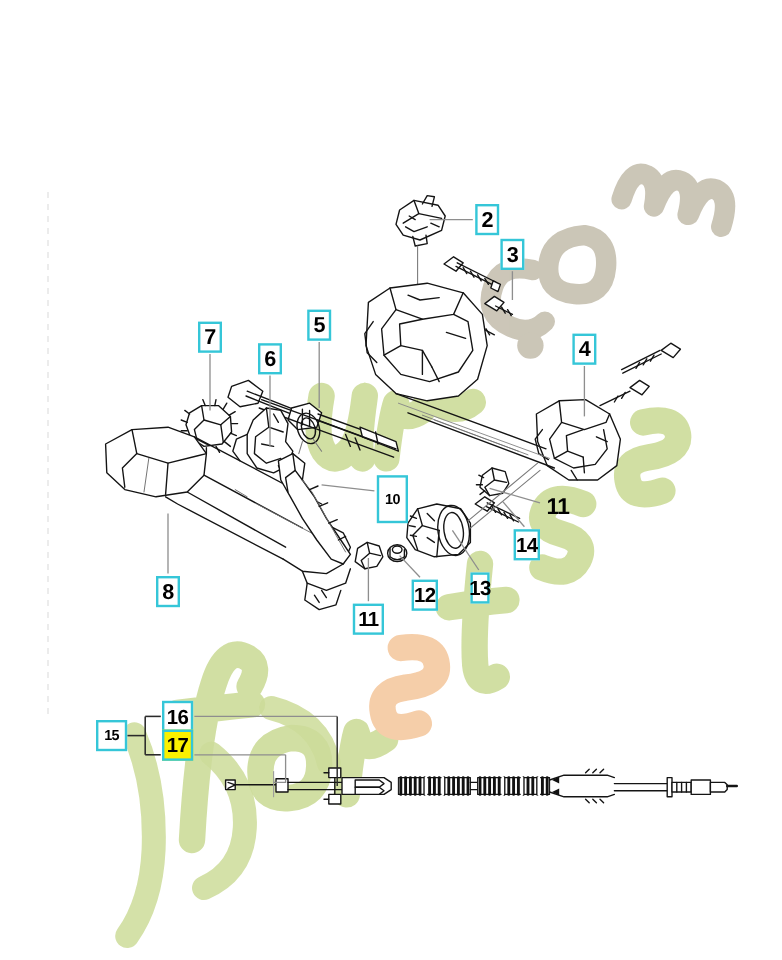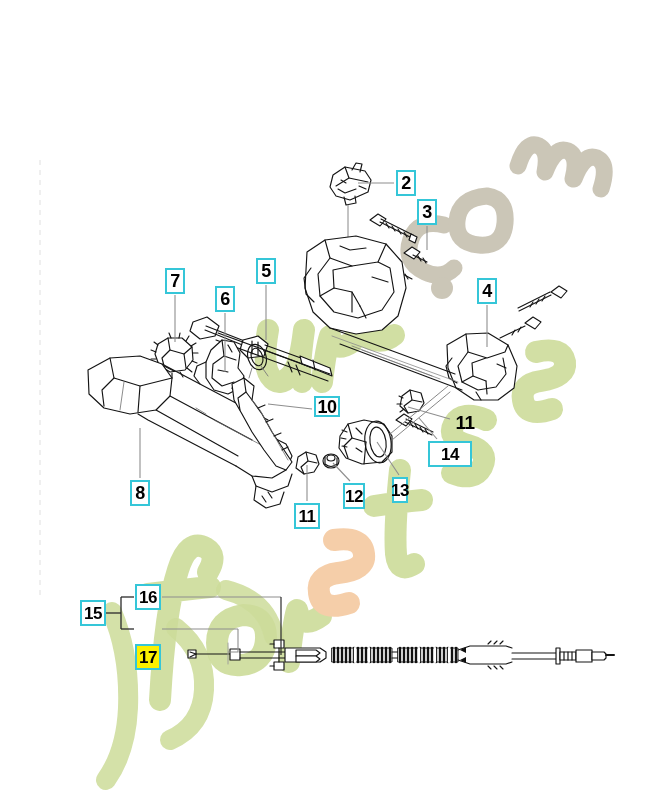--- a/index.html
+++ b/index.html
@@ -410,24 +410,24 @@
   </div>
 
   <div id="callout-layer">
       <div class="callout" style="left: 396px; top: 170px; width: 20px; height: 26px; font-size: 18px; border-color: rgb(53, 198, 216);">2</div>
       <div class="callout" style="left: 417px; top: 199px; width: 20px; height: 26px; font-size: 18px; border-color: rgb(53, 198, 216);">3</div>
       <div class="callout" style="left: 477px; top: 278px; width: 20px; height: 26px; font-size: 18px; border-color: rgb(53, 198, 216);">4</div>
       <div class="callout" style="left: 256px; top: 258px; width: 20px; height: 26px; font-size: 18px; border-color: rgb(53, 198, 216);">5</div>
       <div class="callout" style="left: 215px; top: 286px; width: 20px; height: 26px; font-size: 18px; border-color: rgb(53, 198, 216);">6</div>
       <div class="callout" style="left: 165px; top: 268px; width: 20px; height: 26px; font-size: 18px; border-color: rgb(53, 198, 216);">7</div>
       <div class="callout" style="left: 130px; top: 480px; width: 20px; height: 26px; font-size: 18px; border-color: rgb(53, 198, 216);">8</div>
-      <div class="callout" style="left: 314px; top: 396px; width: 26px; height: 21px; font-size: 18px; border-color: rgb(53, 198, 216);">10</div>
+      <div class="callout" style="left: 314px; top: 396px; width: 26px; height: 40px; font-size: 12px; border-color: rgb(53, 198, 216);">10</div>
       <div class="callout plain" style="left: 452px; top: 410px; width: 26px; height: 24px; font-size: 19px;">11</div>
       <div class="callout" style="left: 294px; top: 503px; width: 26px; height: 26px; font-size: 17px; border-color: rgb(53, 198, 216);">11</div>
       <div class="callout" style="left: 343px; top: 483px; width: 22px; height: 26px; font-size: 17px; border-color: rgb(53, 198, 216);">12</div>
       <div class="callout" style="left: 392px; top: 477px; width: 16px; height: 26px; font-size: 17px; border-color: rgb(53, 198, 216);">13</div>
-      <div class="callout" style="left: 428px; top: 441px; width: 44px; height: 26px; font-size: 17px; border-color: rgb(53, 198, 216);">14</div>
-      <div class="callout" style="left: 80px; top: 600px; width: 26px; height: 26px; font-size: 17px; border-color: rgb(53, 198, 216);">15</div>
+      <div class="callout" style="left: 428px; top: 441px; width: 22px; height: 26px; font-size: 17px; border-color: rgb(53, 198, 216);">14</div>
+      <div class="callout" style="left: 80px; top: 600px; width: 26px; height: 26px; font-size: 12px; border-color: rgb(53, 198, 216);">15</div>
       <div class="callout" style="left: 135px; top: 584px; width: 26px; height: 26px; font-size: 17px; border-color: rgb(53, 198, 216);">16</div>
-      <div class="callout highlight" style="left: 135px; top: 644px; width: 26px; height: 26px; font-size: 17px; background: rgb(251, 240, 0); border-color: rgb(53, 198, 216);">17</div>
+      <div class="callout highlight" style="left: 135px; top: 608px; width: 26px; height: 26px; font-size: 17px; background: rgb(251, 240, 0); border-color: rgb(53, 198, 216);">17</div>
     </div>
 
 </div>
 
 </body></html>

